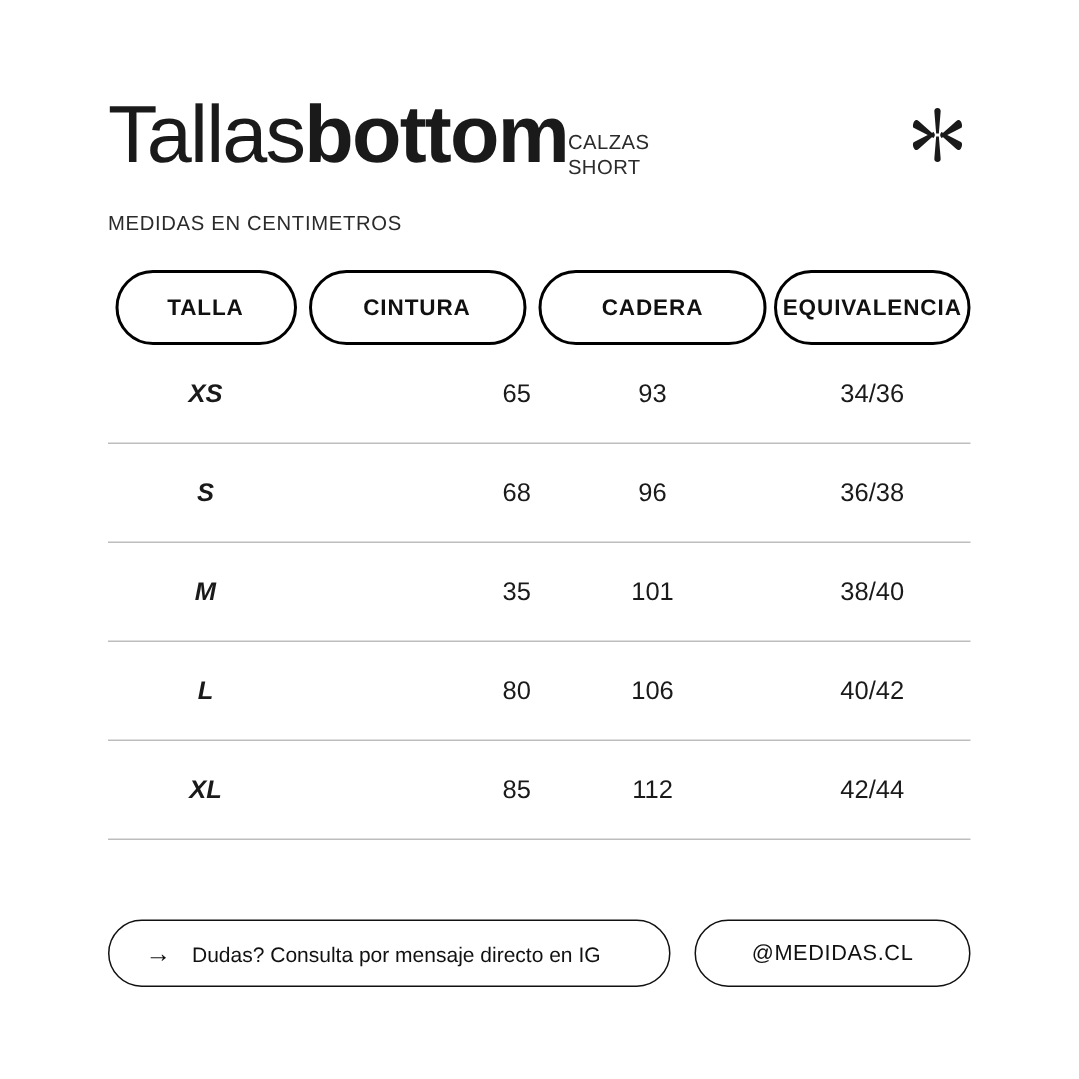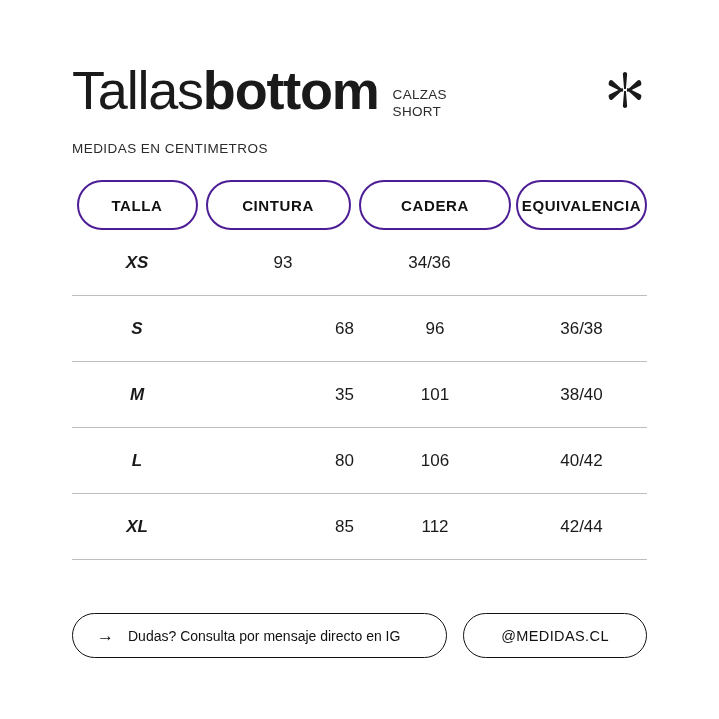--- a/index.html
+++ b/index.html
@@ -39,21 +39,20 @@
     white-space: nowrap;
     color: #1a1a1a;
   }
   .title-light {
     font-weight: 400;
   }
   .title-strong {
     font-weight: 700;
   }
   .title-sub {
-    margin-left: 14px;
     padding-top: 24px;
     font-size: 13.5px;
     line-height: 17px;
     letter-spacing: 0.3px;
     font-weight: 400;
     color: #2b2b2b;
     white-space: nowrap;
   }
   .asterisk {
     position: absolute;
@@ -97,21 +96,21 @@
     display: flex;
     align-items: center;
     justify-content: center;
     height: 50px;
   }
   .pill {
     display: inline-flex;
     align-items: center;
     justify-content: center;
     height: 46px;
-    border: 2px solid #4c1d95;
+    border: 2px solid #000000;
     border-radius: 999px;
     font-size: 15px;
     font-weight: 700;
     letter-spacing: 0.6px;
     white-space: nowrap;
     background: #ffffff;
     color: #111111;
   }
   .col-0 .pill { width: 117px; }
   .col-1 .pill { width: 141px; }
@@ -229,20 +228,21 @@
       <div class="cell col-2">
         <span class="pill">CADERA</span>
       </div>
       <div class="cell col-3">
         <span class="pill">EQUIVALENCIA</span>
       </div>
     </div>
 
     <div class="row body-row">
       <div class="cell col-0">XS</div>
+      <div class="cell col-1">65</div>
       <div class="cell col-2">93</div>
       <div class="cell col-3">34/36</div>
     </div>
     <div class="divider"></div>
 
     <div class="row body-row">
       <div class="cell col-0">S</div>
       <div class="cell col-1">68</div>
       <div class="cell col-2">96</div>
       <div class="cell col-3">36/38</div>

